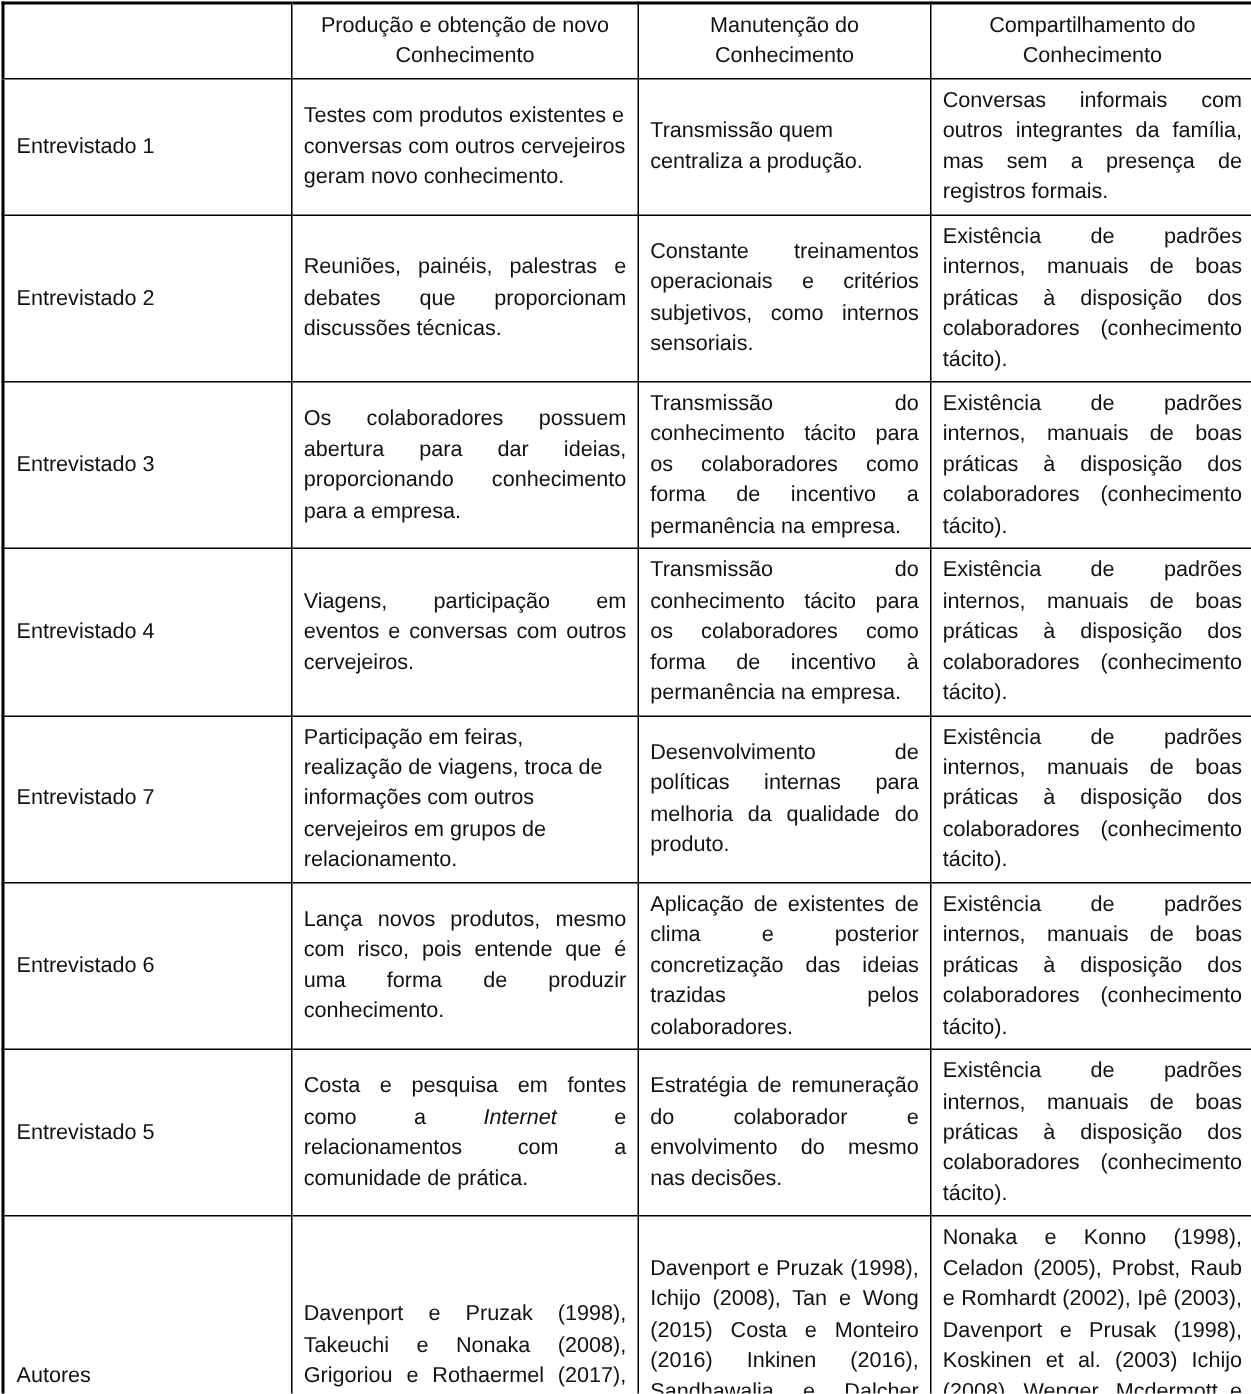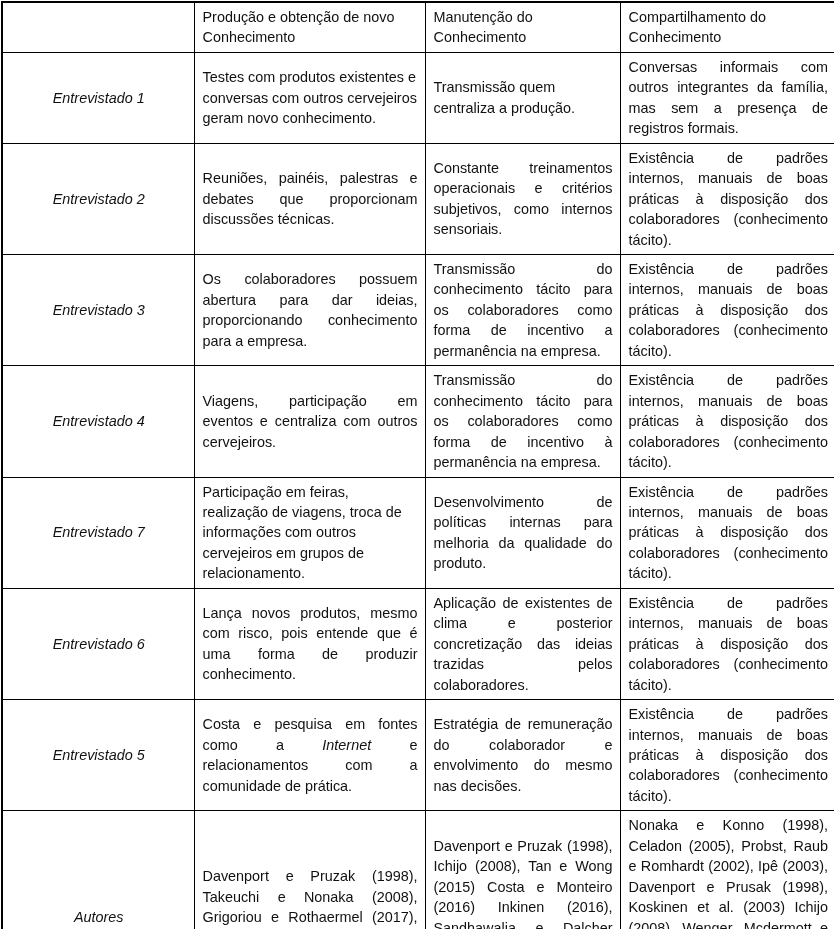--- a/index.html
+++ b/index.html
@@ -44,36 +44,35 @@
   }
 
   
   col.c-label  { width: 192px; }
   col.c-prod   { width: 231px; }
   col.c-manu   { width: 195px; }
   col.c-comp   { width: 216px; }
 
   thead th {
     font-weight: bold;
-    text-align: left;
+    text-align: center;
     height: 47px;
     padding: 2px 6px;
     line-height: 1.35;
     font-size: 14.6px;
     margin-left: 32px;
   }
   thead th.blank-corner {
     border-top: 2px solid #000;
     border-left: 2px solid #000;
   }
 
   td.row-label {
-    text-align: center;
+    text-align: left;
     vertical-align: middle;
-    font-style: italic;
   }
 
   td.cell {
     text-align: justify;
     text-justify: inter-word;
     vertical-align: middle;
   }
   td.cell.align-left {
     text-align: left;
   }
@@ -131,21 +130,21 @@
 
       <tr class="r-e3">
         <td class="row-label">Entrevistado 3</td>
         <td class="cell">Os colaboradores possuem abertura para dar ideias, proporcionando conhecimento para a empresa.</td>
         <td class="cell">Transmissão do conhecimento tácito para os colaboradores como forma de incentivo a permanência na empresa.</td>
         <td class="cell">Existência de padrões internos, manuais de boas práticas à disposição dos colaboradores (conhecimento tácito).</td>
       </tr>
 
       <tr class="r-e4">
         <td class="row-label">Entrevistado 4</td>
-        <td class="cell">Viagens, participação em eventos e centraliza com outros cervejeiros.</td>
+        <td class="cell">Viagens, participação em eventos e conversas com outros cervejeiros.</td>
         <td class="cell">Transmissão do conhecimento tácito para os colaboradores como forma de incentivo à permanência na empresa.</td>
         <td class="cell">Existência de padrões internos, manuais de boas práticas à disposição dos colaboradores (conhecimento tácito).</td>
       </tr>
 
       <tr class="r-e5">
         <td class="row-label">Entrevistado 7</td>
         <td class="cell align-left">Participação em feiras, realização de viagens, troca de informações com outros cervejeiros em grupos de relacionamento.</td>
         <td class="cell">Desenvolvimento de políticas internas para melhoria da qualidade do produto.</td>
         <td class="cell">Existência de padrões internos, manuais de boas práticas à disposição dos colaboradores (conhecimento tácito).</td>
       </tr>

